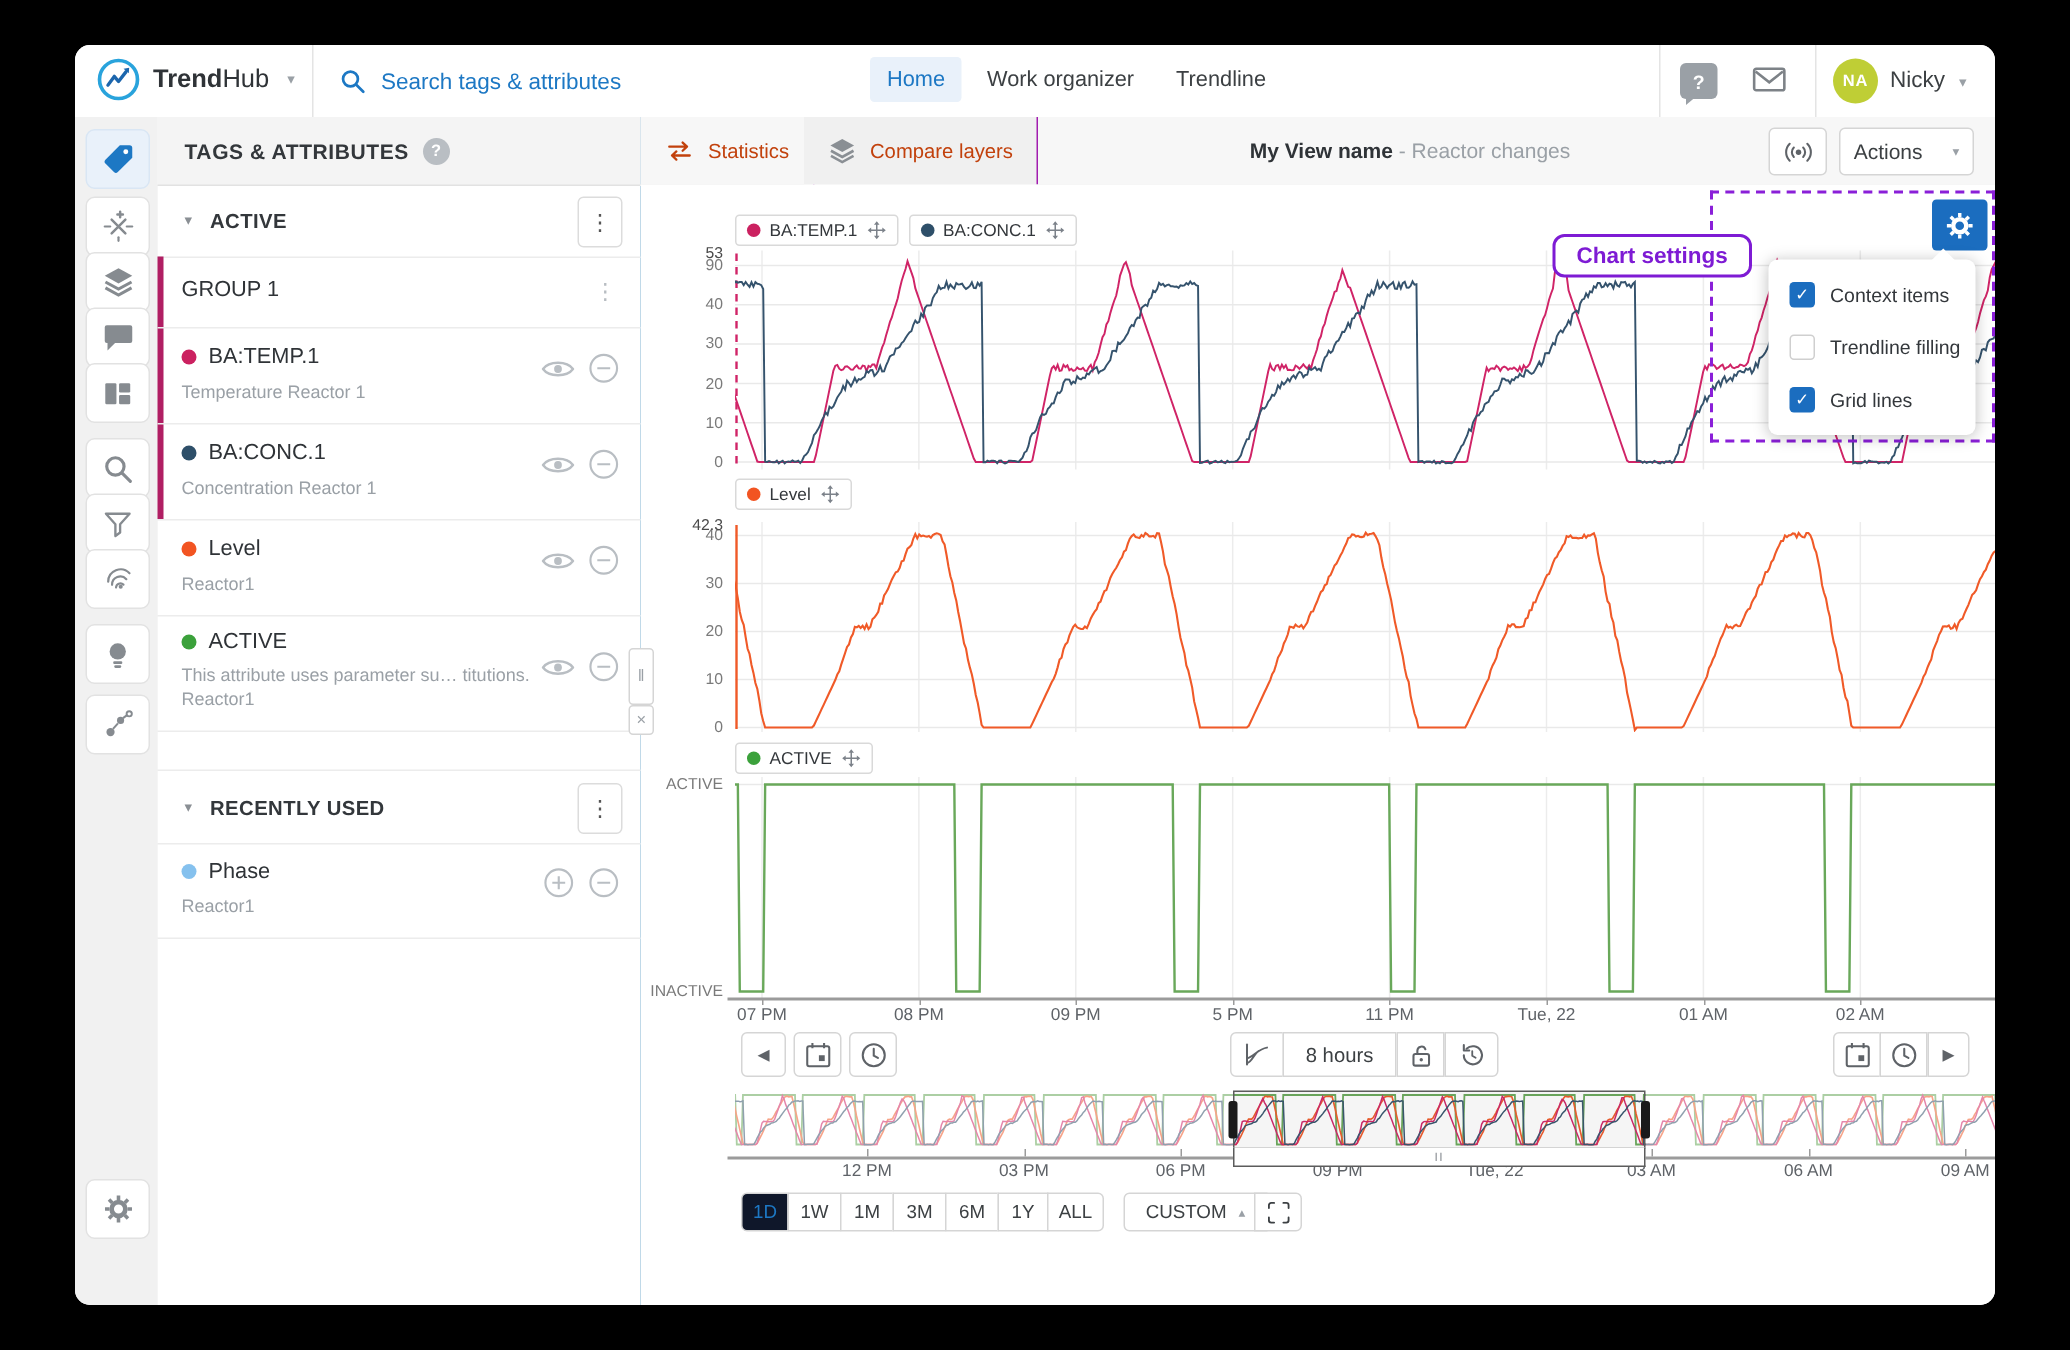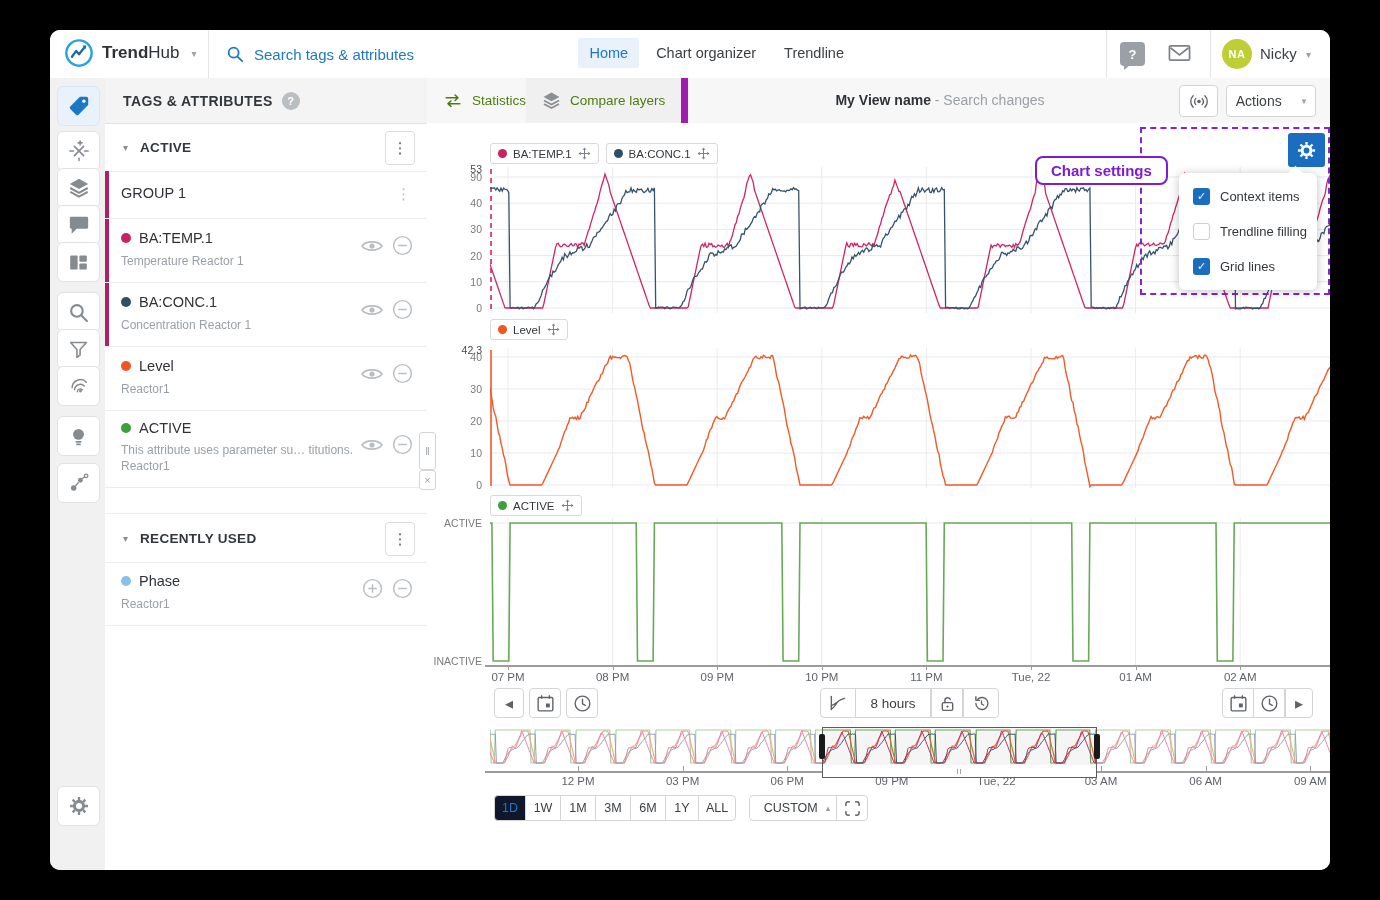--- a/index.html
+++ b/index.html
@@ -40,21 +40,21 @@
   .row{position:absolute;left:0;right:0;border-bottom:1px solid #ececec;}
   .row-title{position:absolute;left:16px;font-size:14.5px;color:#2f3337;display:flex;align-items:center;gap:8px;}
   .dot{width:10px;height:10px;border-radius:50%;display:inline-block;flex:none;}
   .row-sub{position:absolute;left:16px;font-size:12px;color:#9aa0a6;white-space:nowrap;}
   .row-ico{position:absolute;color:#b9bec3;cursor:pointer;}
   .grp-kebab{position:absolute;right:16px;top:14px;color:#b8bdc2;font-size:15px;cursor:pointer;}
   .resize-grip{position:absolute;left:369px;top:402px;width:15px;height:36px;background:#fff;border:1px solid #d5d5d5;border-radius:3px;color:#9aa0a6;font-size:11px;display:flex;align-items:center;justify-content:center;cursor:col-resize;z-index:9;}
   .resize-close{position:absolute;left:369px;top:440px;width:15px;height:18px;background:#fff;border:1px solid #d5d5d5;border-radius:3px;color:#9aa0a6;font-size:11px;display:flex;align-items:center;justify-content:center;cursor:pointer;z-index:9;}
   
   .mtoolbar{position:absolute;left:377px;top:48px;right:0;height:45px;background:#f7f7f7;border-bottom:1px solid #e2e2e2;}
-  .mtab{position:absolute;top:0;height:45px;display:flex;align-items:center;gap:9px;font-size:13.5px;color:#4d7c0f;cursor:pointer;border-right:7px solid #a21caf;padding:0 16px;}
+  .mtab{position:absolute;top:0;height:45px;display:flex;align-items:center;gap:9px;font-size:13.5px;color:#c2410c;cursor:pointer;border-right:1px solid #a21caf;padding:0 16px;}
   .mtab.t2{background:#f0f0f0;}
   .view-title{position:absolute;left:513px;top:14px;transform:translateX(-50%);font-size:14px;white-space:nowrap;}
   .view-title b{color:#2f3337;}
   .view-title span{color:#9aa0a6;font-weight:normal;}
   .tb-btn{position:absolute;top:7px;height:30px;background:#fff;border:1px solid #d5d5d5;border-radius:4px;display:flex;align-items:center;justify-content:center;color:#5f6368;cursor:pointer;}
   
   .charts{position:absolute;left:377px;top:93px;right:0;bottom:0;background:#fff;}
   .plot{position:absolute;left:63px;}
   .chips{position:absolute;left:63px;display:flex;gap:7px;z-index:4;}
   .chip{display:inline-flex;align-items:center;gap:6px;background:#fff;border:1px solid #d9d9d9;border-radius:3px;padding:3px 7px;font-size:11.5px;color:#33373b;cursor:grab;}
@@ -226,21 +226,21 @@
     </div>
     <div class="tb-div" style="left:158px"></div>
     <div class="search-wrap">
       <svg class="iconsvg" width="18" height="18">
             <use href="#i-search"></use>
           </svg>
       <span class="search-text">Search tags &amp; attributes</span>
     </div>
     <div class="top-nav">
       <span class="nav-item active">Home</span>
-      <span class="nav-item">Chart organizer</span>
+      <span class="nav-item">Work organizer</span>
       <span class="nav-item">Trendline</span>
     </div>
     <div class="tb-div" style="left:1056px"></div>
     <div class="help-btn">?</div>
     <div class="mail-btn">
           <svg class="iconsvg" width="23" height="18">
             <use href="#i-mail"></use>
           </svg>
         </div>
     <div class="tb-div" style="left:1160px"></div>
@@ -426,29 +426,29 @@
   <div class="resize-grip">‖</div>
   <div class="resize-close">×</div>
 
   <div class="mtoolbar">
     <div class="mtab" style="left:0;">
       <svg class="iconsvg" width="20" height="15">
             <use href="#i-swap"></use>
           </svg>
       <span>Statistics</span>
     </div>
-    <div class="mtab t2" style="left:99px;justify-content:center;">
+    <div class="mtab t2" style="left:109px;justify-content:center;">
       <svg class="iconsvg" width="19" height="19" style="color:#8a8f94">
             <use href="#i-layers"></use>
           </svg>
       <span>Compare layers</span>
     </div>
     <div class="view-title">
       <b>My View name</b>
-      <span>- Search changes</span>
+      <span>- Reactor changes</span>
     </div>
     <div class="tb-btn" style="right:112px;width:37px;">
           <svg class="iconsvg" width="22" height="15">
             <use href="#i-live"></use>
           </svg>
         </div>
     <div class="tb-btn" style="right:14px;width:88px;gap:20px;font-size:14px;color:#3c4043;">
       <span>Actions</span>
       <span style="color:#9aa0a6;font-size:9px;">▾</span>
     </div>
@@ -662,21 +662,21 @@
         <div class="ylab" style="left:0;top:227px;">40</div>
         <div class="ylab max" style="left:0;top:219.64000000000001px;">42.3</div>
         <div class="ylab" style="left:0;top:393px;">ACTIVE</div>
         <div class="ylab" style="left:0;top:531px;">INACTIVE</div>
         <div class="xlab" style="left:39px;">07 PM</div>
         <div class="xtick" style="left:81px;"></div>
         <div class="xlab" style="left:143.6px;">08 PM</div>
         <div class="xtick" style="left:185.6px;"></div>
         <div class="xlab" style="left:248.2px;">09 PM</div>
         <div class="xtick" style="left:290.2px;"></div>
-        <div class="xlab" style="left:352.79999999999995px;">10 PM</div>
+        <div class="xlab" style="left:352.79999999999995px;">5 PM</div>
         <div class="xtick" style="left:394.79999999999995px;"></div>
         <div class="xlab" style="left:457.4px;">11 PM</div>
         <div class="xtick" style="left:499.4px;"></div>
         <div class="xlab" style="left:562px;">Tue, 22</div>
         <div class="xtick" style="left:604px;"></div>
         <div class="xlab" style="left:666.5999999999999px;">01 AM</div>
         <div class="xtick" style="left:708.5999999999999px;"></div>
         <div class="xlab" style="left:771.1999999999999px;">02 AM</div>
         <div class="xtick" style="left:813.1999999999999px;"></div>
         <div class="mmlab" style="left:109px;">12 PM</div>

